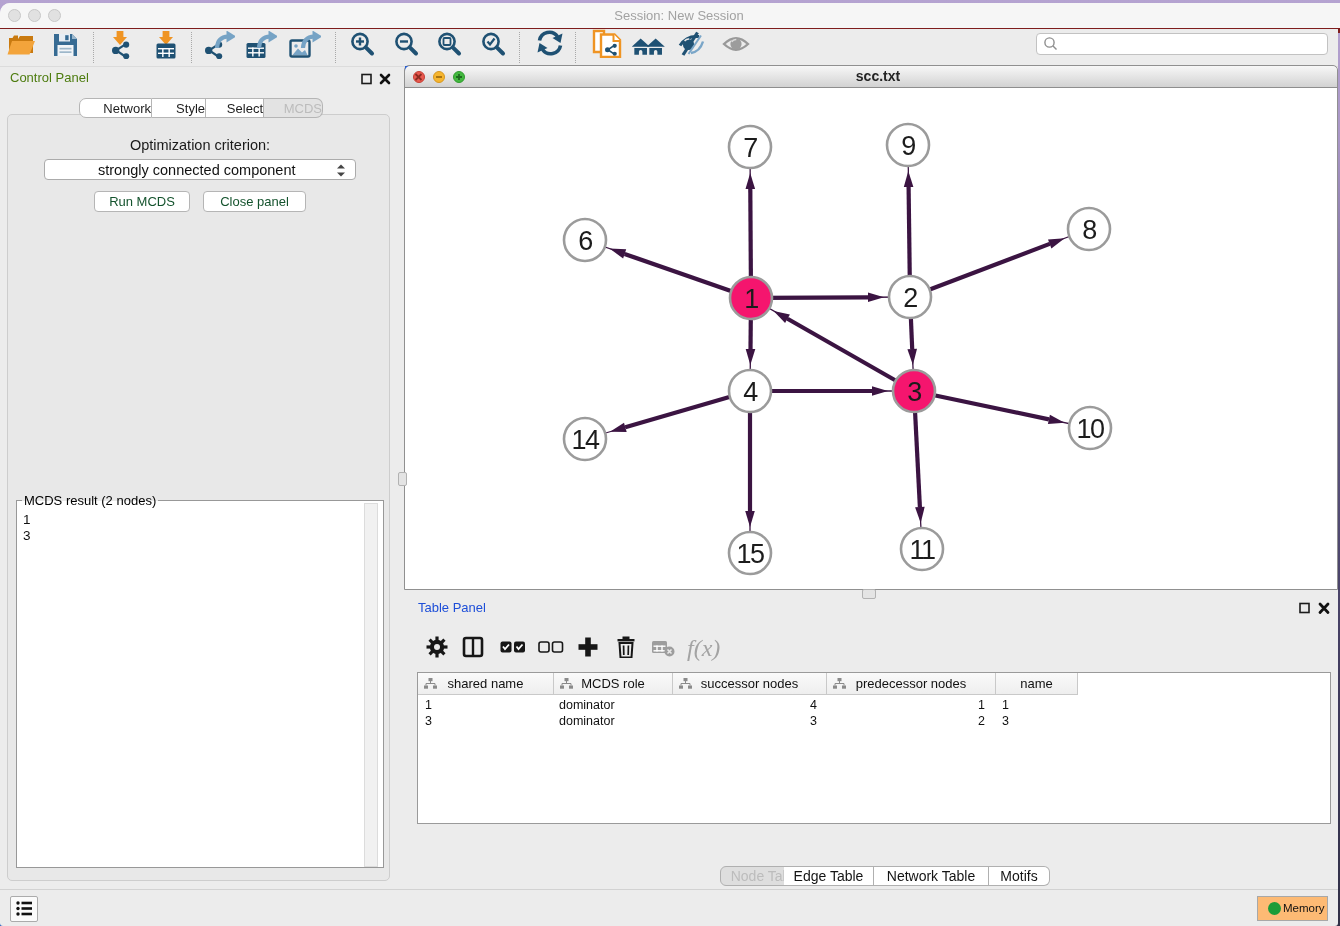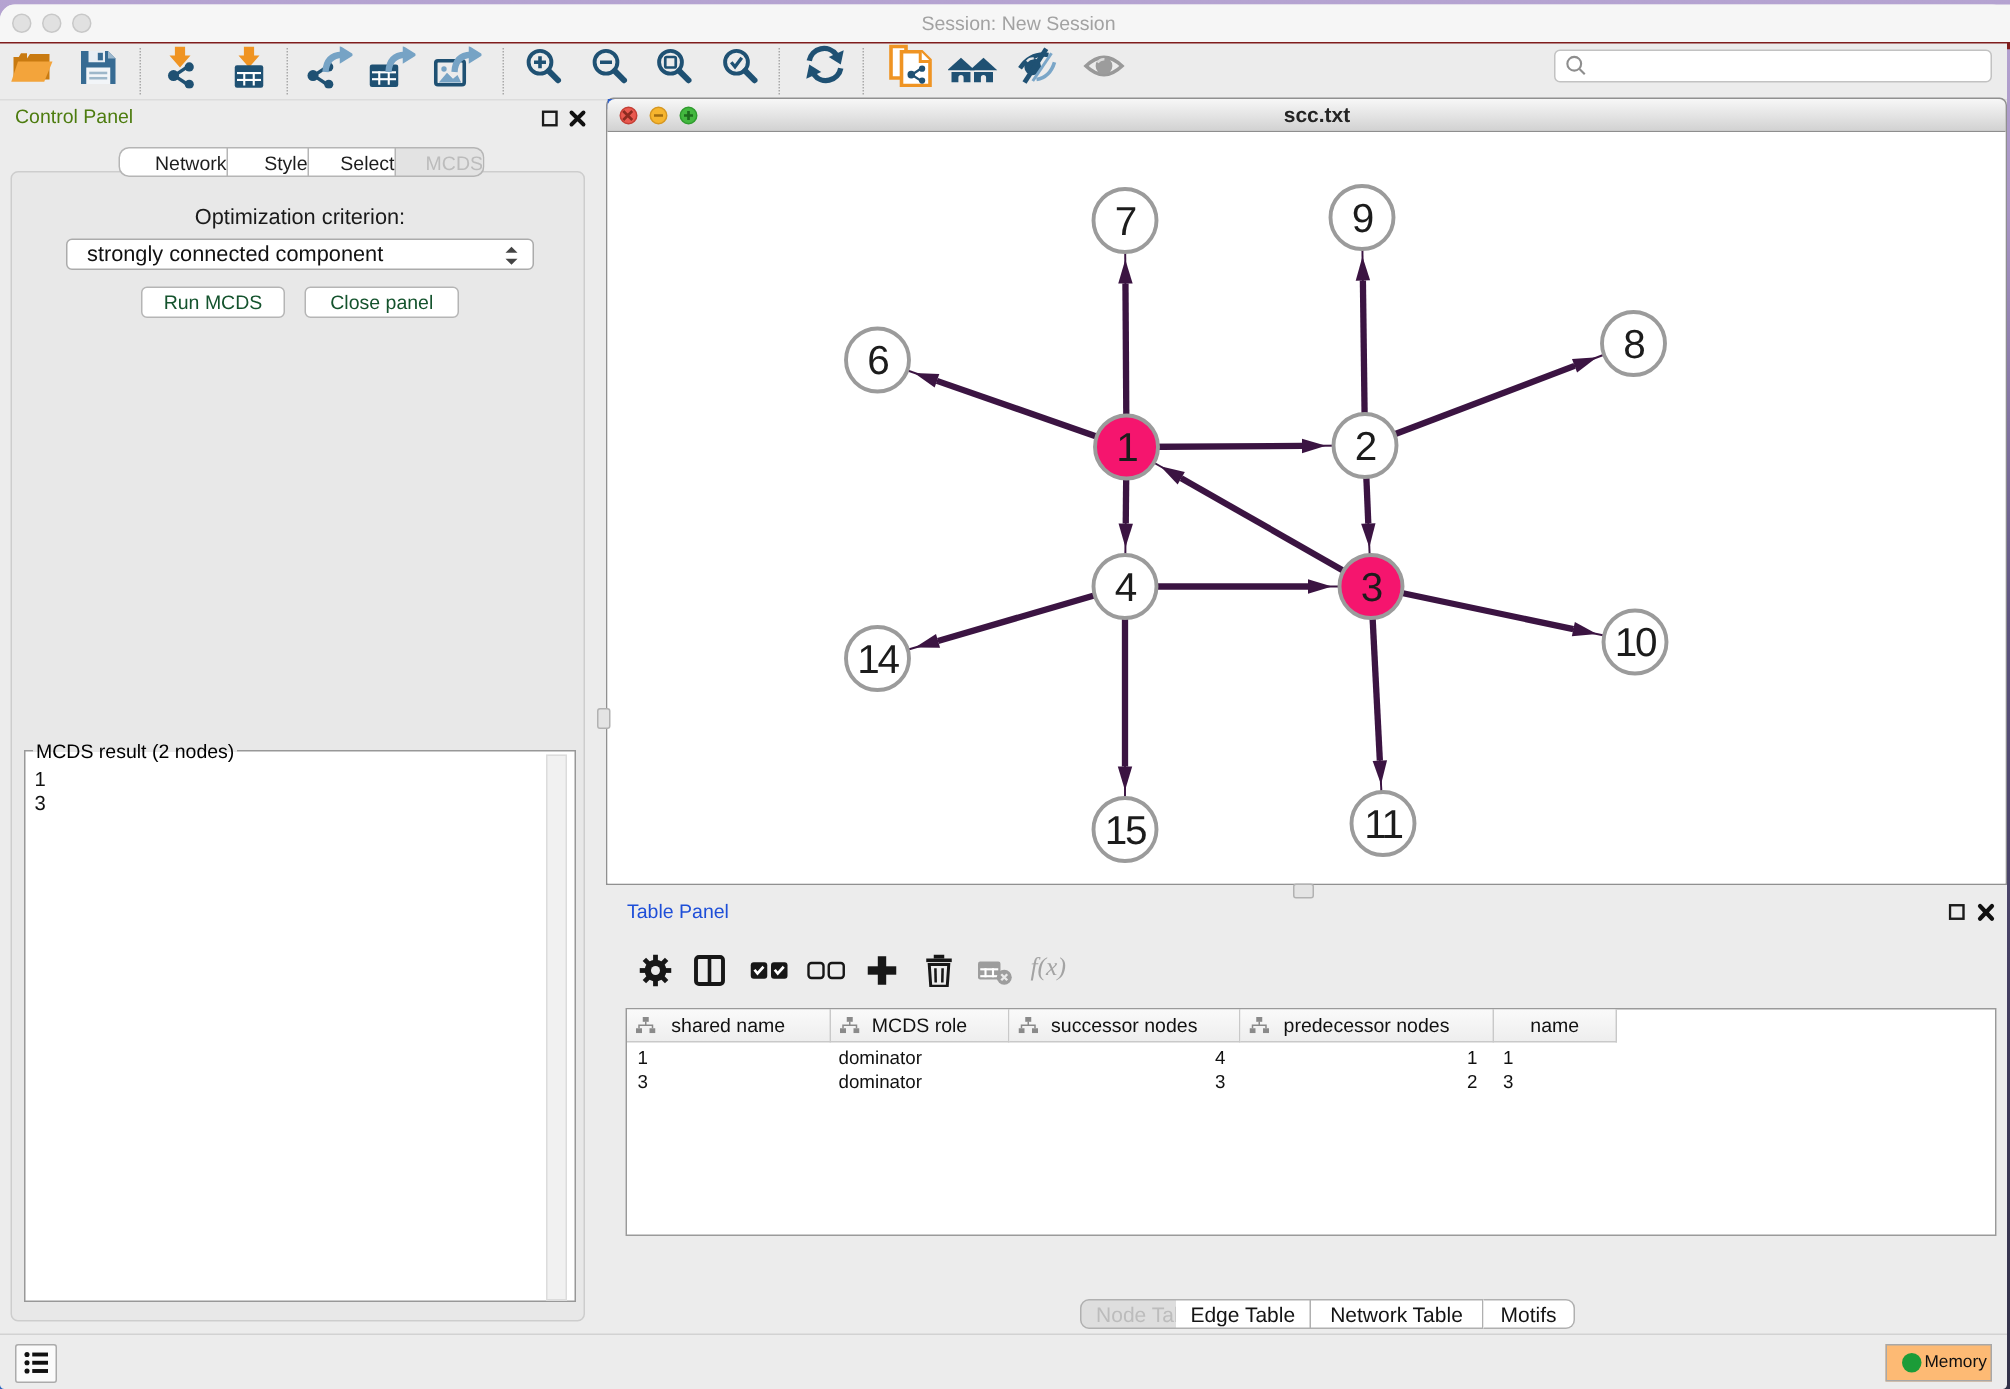--- a/index.html
+++ b/index.html
@@ -200,21 +200,21 @@
 <svg class="abs" style="left:361px;top:73px;" width="30" height="12">
     <rect x="1" y="1.5" width="9" height="9" fill="none" stroke="#1b1b1b" stroke-width="1.6"></rect>
     <path d="M20 2 L28 10 M28 2 L20 10" stroke="#111" stroke-width="2.6" stroke-linecap="round"></path>
   </svg>
 <div id="cp-panel"></div>
 <div class="tab" style="left:79px;width:73px;border-radius:7px 0 0 7px;">Network</div>
 <div class="tab" style="left:152px;width:54px;border-left:none;">Style</div>
 <div class="tab" style="left:206px;width:58px;border-left:none;">Select</div>
 <div class="tab" style="left:264px;width:59px;border-left:none;border-radius:0 7px 7px 0;background:#e3e3e3;color:#bcbcbc;">MCDS</div>
 <div id="opt-label">Optimization criterion:</div>
-<div id="dropdown"><span style="padding-left:13px;">strongly connected component</span>
+<div id="dropdown"><span style="padding-left:13px;margin-left:40px;">strongly connected component</span>
   <svg width="12" height="15" style="position:absolute;right:8px;top:3px;">
       <path d="M2 5.5 L6 1.5 L10 5.5 Z" fill="#444"></path>
       <path d="M2 9.5 L6 13.5 L10 9.5 Z" fill="#444"></path>
     </svg>
 </div>
 <div class="btn" style="left:94px;width:96px;">Run MCDS</div>
 <div class="btn" style="left:203px;width:103px;">Close panel</div>
 <div id="fieldset">
   <div style="position:absolute;right:5px;top:2px;width:12px;height:362px;background:#f1f1f1;border:1px solid #dcdcdc;"></div>
   <div style="position:absolute;left:6px;top:11px;font-size:13.5px;color:#111;line-height:16px;">1<br>3</div>
@@ -372,21 +372,21 @@
   </svg>
 <svg class="abs" style="left:651px;top:636px;" width="24" height="22">
     <rect x="1" y="5" width="15" height="12" rx="1.5" fill="#9d9d9d"></rect>
     <rect x="2.5" y="9.5" width="12" height="1.4" fill="#fff"></rect>
     <rect x="2.5" y="14.1" width="12" height="1.4" fill="#fff"></rect>
     <rect x="5.3" y="9.5" width="1.4" height="6" fill="#fff"></rect>
     <rect x="10.3" y="9.5" width="1.4" height="6" fill="#fff"></rect>
     <circle cx="18.5" cy="15.5" r="5" fill="#9d9d9d"></circle>
     <path d="M16.5 13.5 L20.5 17.5 M20.5 13.5 L16.5 17.5" stroke="#e9e9e9" stroke-width="1.6"></path>
   </svg>
-<div class="abs" style="left:687px;top:635px;font-family:'Liberation Serif',serif;font-style:italic;font-size:17px;color:#a3a3a3;">f(x)</div>
+<div class="abs" style="left:687px;top:635px;font-family:'Liberation Serif',serif;font-style:italic;font-size:24px;color:#a3a3a3;">f(x)</div>
 <div id="tablebox">
 <div class="th" style="left:0px;width:136px;"><svg width="13" height="12" style="position:absolute;left:6px;top:5px;">
         <rect x="4.5" y="0" width="4" height="3.2" fill="#8a8a8a"></rect>
         <rect x="0" y="7.5" width="4" height="3.2" fill="#8a8a8a"></rect>
         <rect x="9" y="7.5" width="4" height="3.2" fill="#8a8a8a"></rect>
         <path d="M6.5 3 L6.5 5.5 M2 7.5 L2 5.5 L11 5.5 L11 7.5" stroke="#8a8a8a" stroke-width="1" fill="none"></path>
       </svg>shared name</div>
 <div class="th" style="left:136px;width:119px;"><svg width="13" height="12" style="position:absolute;left:6px;top:5px;">
         <rect x="4.5" y="0" width="4" height="3.2" fill="#8a8a8a"></rect>
         <rect x="0" y="7.5" width="4" height="3.2" fill="#8a8a8a"></rect>

